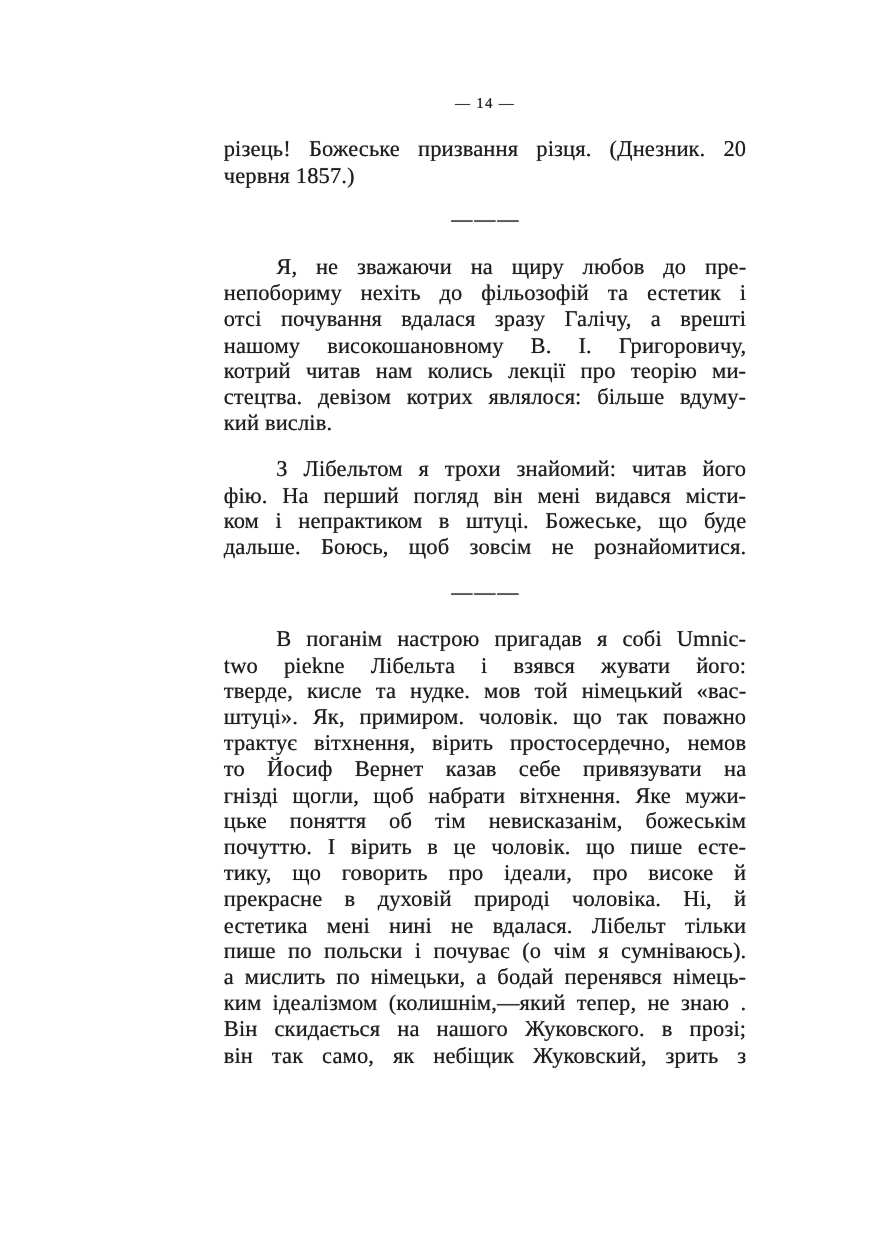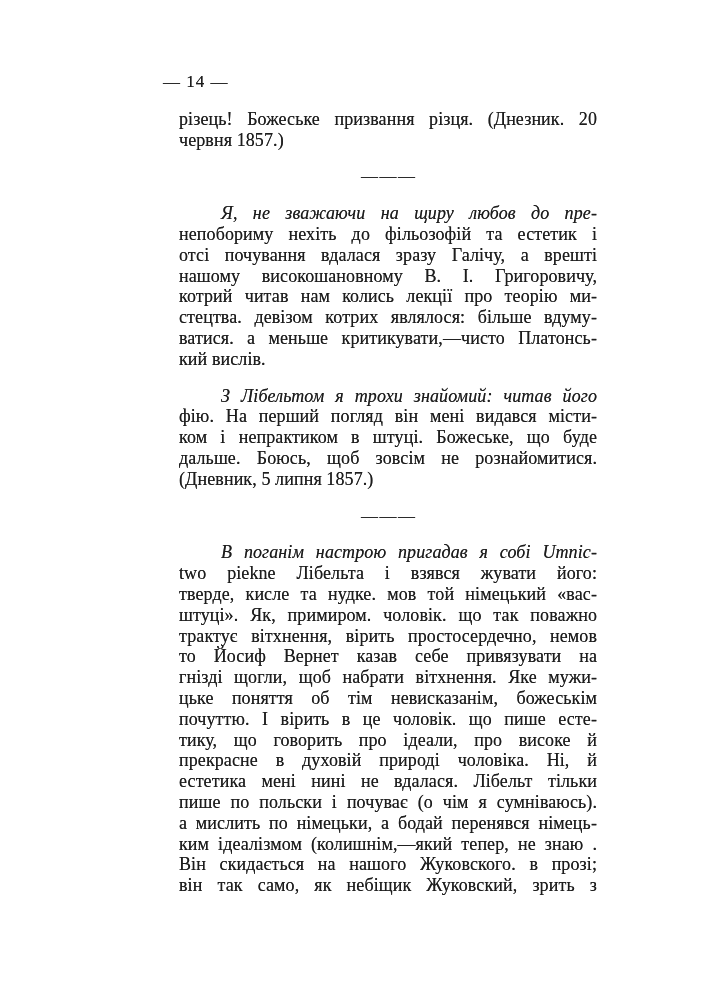--- a/index.html
+++ b/index.html
@@ -22,36 +22,35 @@
     top: 72px;
     width: 450px;
     font-size: 18px;
     line-height: 20.8px;
     text-shadow: 0 0 0.6px rgba(25,25,25,0.75);
     letter-spacing: 0.1px;
   }
   .page-number {
     height: 20.8px;
     line-height: 20.8px;
-    text-align: left;
-    font-size: 17px;
+    text-align: center;
+    font-size: 12px;
     letter-spacing: 1px;
   }
   .para {
     margin: 16px;
   }
   .line {
     text-align: justify;
     text-align-last: justify;
     height: 20.8px;
     white-space: normal;
   }
   .line.indent {
     text-indent: 42px;
-    font-style: italic;
   }
   .line.last {
     text-align-last: left;
   }
   .divider {
     height: 20.8px;
     line-height: 20.8px;
     margin: 0 0 4px 0;
     text-align: center;
     font-size: 17px;
@@ -70,29 +69,27 @@
         <div class="line last">червня 1857.)</div>
       </div>
       <div class="divider">— — —</div>
       <div class="para">
         <div class="line indent">Я, не зважаючи на щиру любов до пре-</div>
         <div class="line">непобориму нехіть до фільозофій та естетик і</div>
         <div class="line">отсі почування вдалася зразу Галічу, а врешті</div>
         <div class="line">нашому високошановному В. І. Григоровичу,</div>
         <div class="line">котрий читав нам колись лекції про теорію ми-</div>
         <div class="line">стецтва. девізом котрих являлося: більше вдуму-</div>
-        <div class="line">ватися. а меньше критикувати,—чисто Платонсь-</div>
         <div class="line last">кий вислів.</div>
       </div>
       <div class="para">
         <div class="line indent">З Лібельтом я трохи знайомий: читав його</div>
         <div class="line">фію. На перший погляд він мені видався місти-</div>
         <div class="line">ком і непрактиком в штуці. Божеське, що буде</div>
         <div class="line">дальше. Боюсь, щоб зовсім не рознайомитися.</div>
-        <div class="line last">(Дневник, 5 липня 1857.)</div>
       </div>
       <div class="divider">— — —</div>
       <div class="para">
         <div class="line indent">В поганім настрою пригадав я собі Umnic-</div>
         <div class="line">two piekne Лібельта і взявся жувати його:</div>
         <div class="line">тверде, кисле та нудке. мов той німецький «вас-</div>
         <div class="line">штуці». Як, примиром. чоловік. що так поважно</div>
         <div class="line">трактує вітхнення, вірить простосердечно, немов</div>
         <div class="line">то Йосиф Вернет казав себе привязувати на</div>
         <div class="line">гнізді щогли, щоб набрати вітхнення. Яке мужи-</div>

